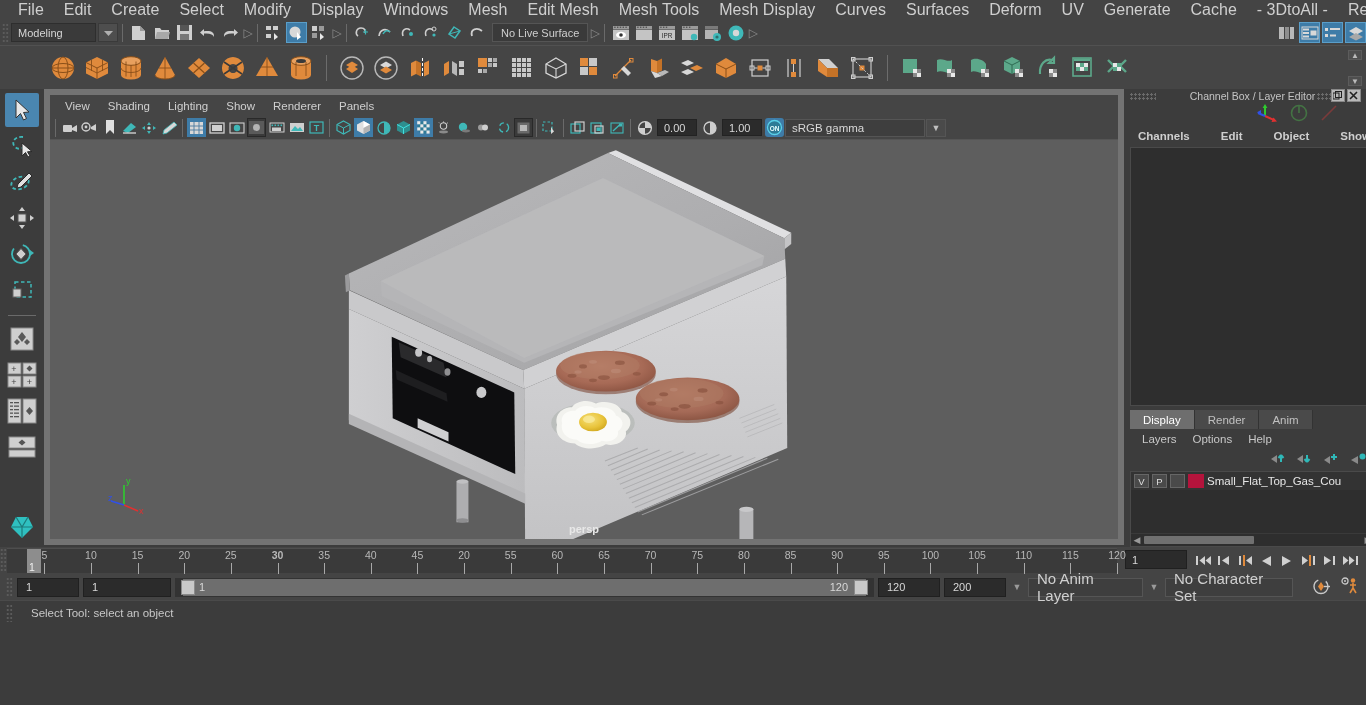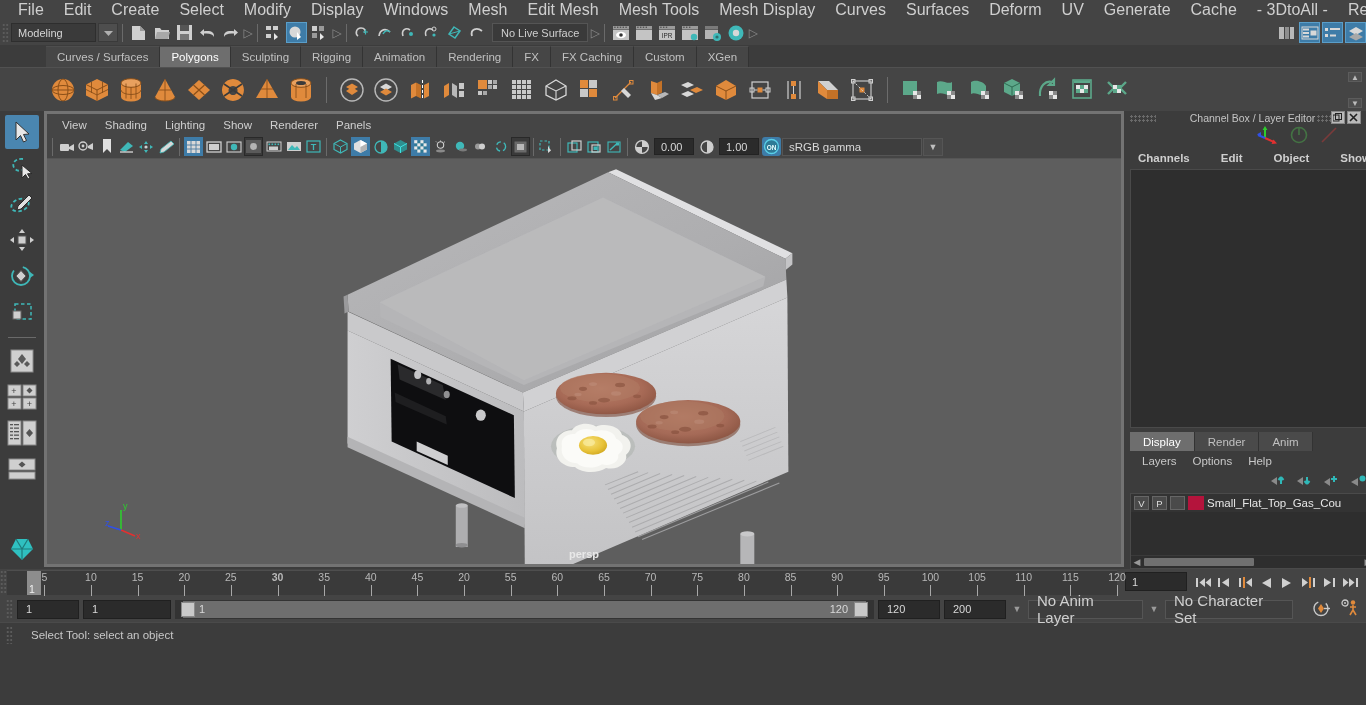--- a/index.html
+++ b/index.html
@@ -58,21 +58,21 @@
 
   
   .toolcol { width:44px; background:#3c3c3c; padding-top:4px;
              display:flex; flex-direction:column; align-items:center; gap:2px; }
   .ticon { width:34px; height:34px; display:flex; align-items:center; justify-content:center; flex:none; }
   .ticon.act { background:#4a86b0; border-radius:2px; }
   .tdiv { width:28px; height:1px; background:#6a6a6a; margin:6px 0 4px; }
 
   
   .vpanel { flex:1; display:flex; flex-direction:column; background:#3c3c3c;
-            border:3px solid #737373; margin:0 2px 2px 0; }
+            border:6px solid #737373; margin:0 2px 2px 0; }
   .vpmenu { height:21px; display:flex; align-items:center; gap:0; background:#454545;
             padding-left:6px; }
   .vpmenu .mi { padding:2px 9px; font-size:11.5px; color:#cfcfcf; }
   .vptools { height:24px; background:#454545; display:flex; align-items:center;
              gap:1px; padding-left:3px; border-bottom:1px solid #555; }
   .vbtn { width:19px; height:19px; display:flex; align-items:center;
           justify-content:center; flex:none; }
   .vbtn.act { background:#3e7ca8; }
   .vbtn.sunk { background:#3a3a3a; border:1px solid #292929; }
   .numfield { height:17px; min-width:40px; background:#2b2b2b; border:1px solid #232323;
@@ -393,32 +393,20 @@
     </div>
     <div class="tbtn act">
       <svg width="18" height="16" viewBox="0 0 18 16">
           <path d="M9 2 L16 6 L9 10 L2 6 Z" fill="#d8d8d8"></path>
           <path d="M9 8 L16 12 L9 15.5 L2 12 Z" fill="#a8a8a8"></path>
         </svg>
     </div>
   </div>
 
   <div class="shelfwrap">
-    <div class="shelftabs" id="shelftabs">
-        <div class="stab">Curves / Surfaces</div>
-        <div class="stab act">Polygons</div>
-        <div class="stab">Sculpting</div>
-        <div class="stab">Rigging</div>
-        <div class="stab">Animation</div>
-        <div class="stab">Rendering</div>
-        <div class="stab">FX</div>
-        <div class="stab">FX Caching</div>
-        <div class="stab">Custom</div>
-        <div class="stab">XGen</div>
-      </div>
     <div class="shelficons">
       <div class="sicon">
         <svg width="26" height="26" viewBox="0 0 26 26">
             <circle cx="13" cy="13" r="11" fill="#e08a3c"></circle>
             <ellipse cx="13" cy="13" rx="5" ry="11" fill="none" stroke="#8a4f18" stroke-width="1"></ellipse>
             <ellipse cx="13" cy="13" rx="11" ry="4.5" fill="none" stroke="#8a4f18" stroke-width="1"></ellipse>
             <line x1="2" y1="13" x2="24" y2="13" stroke="#8a4f18"></line>
           </svg>
       </div>
       <div class="sicon">

